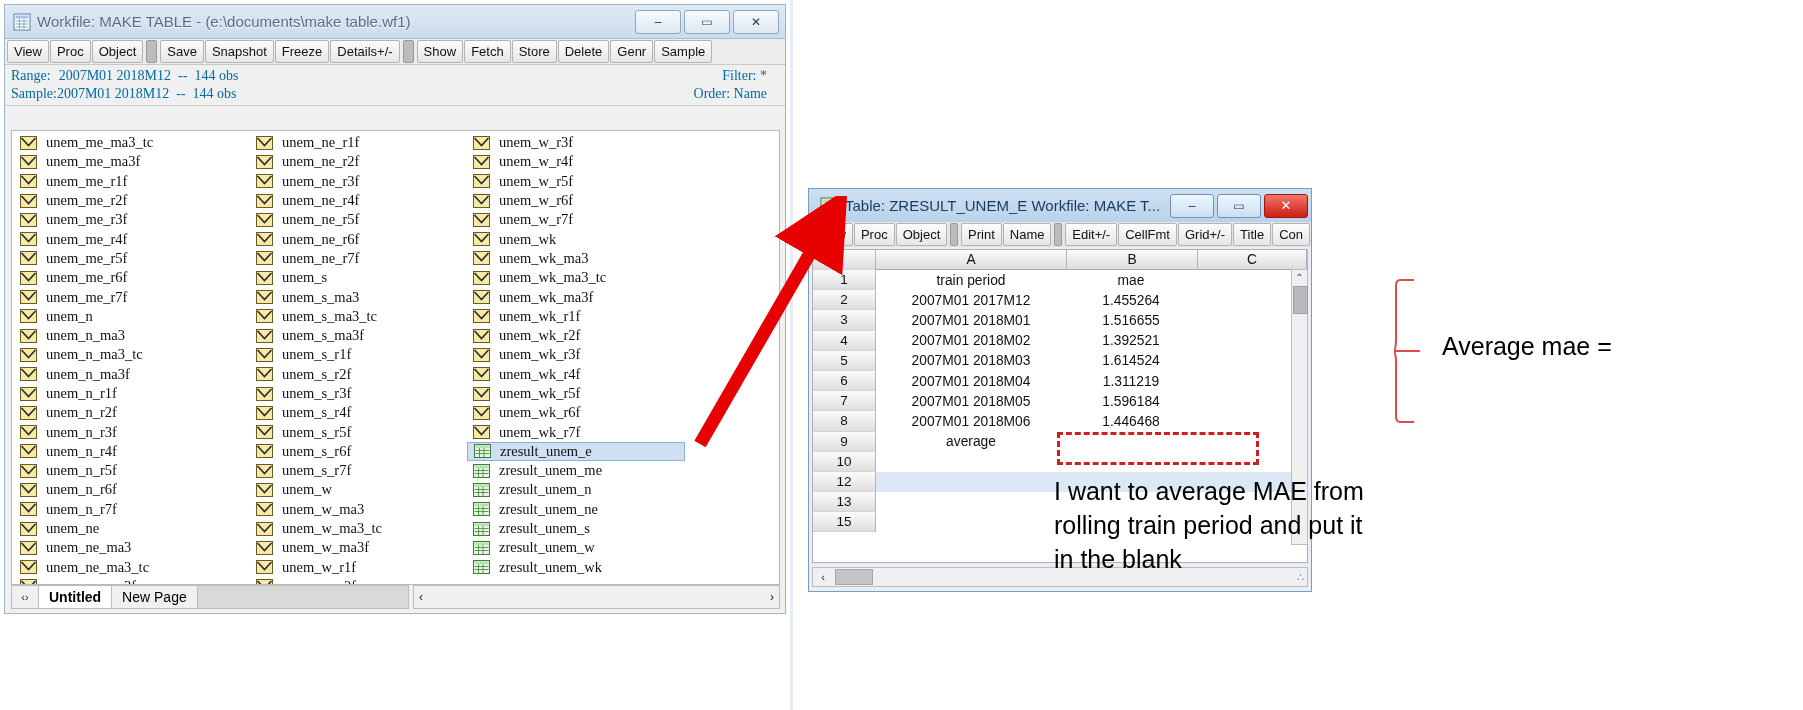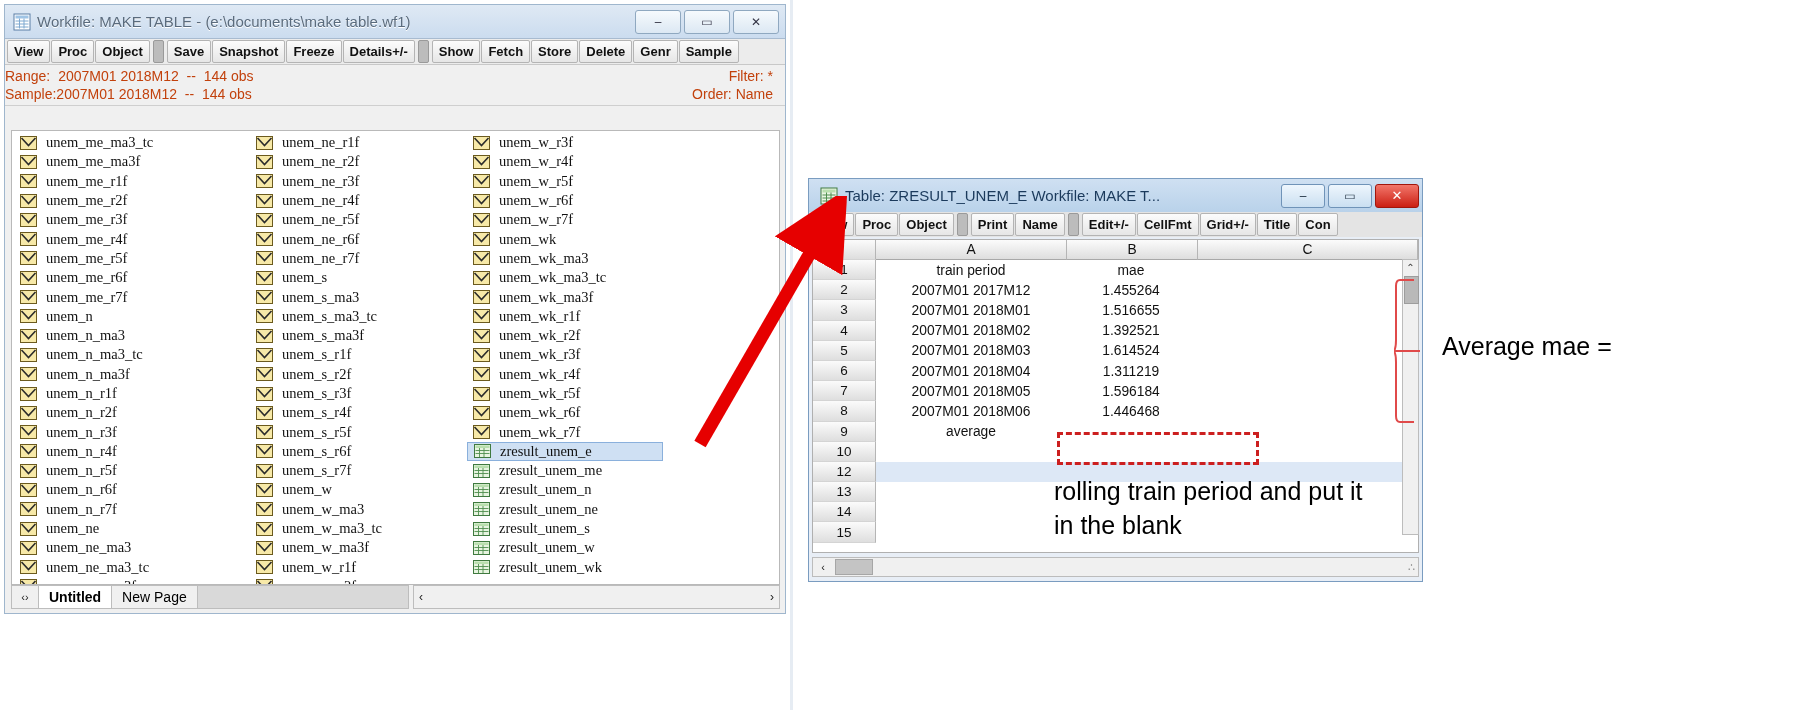--- a/index.html
+++ b/index.html
@@ -19,59 +19,59 @@
   .capbtn{width:44px;height:22px;border:1px solid #8fa8c0;border-radius:3px;
           background:linear-gradient(#f6fafd,#dce8f3);display:flex;
           align-items:center;justify-content:center;font-size:12px;color:#334;}
   .capbtn.x{background:linear-gradient(#f6fafd,#dce8f3);}
 
   
   #wf-tools{height:26px;background:#ececec;display:flex;align-items:stretch;
             border-bottom:1px solid #c8c8c8;padding:1px 2px;box-sizing:border-box;}
   .tbtn{display:flex;align-items:center;padding:0 6px;font-size:13px;color:#111;
         background:linear-gradient(#fcfcfc,#e6e6e6);border:1px solid #b4b4b4;
-        margin-right:1px;border-radius:2px;white-space:nowrap;font-weight:bold;}
+        margin-right:1px;border-radius:2px;white-space:nowrap;}
   .tgap{width:9px;background:#bcbcbc;border:1px solid #9a9a9a;margin:0 3px 0 2px;
         border-radius:2px;}
   .tfill{flex:1;background:#ececec;}
 
   
   #wf-info{background:#f0f0f0;padding:2px 0 2px 0;border-bottom:1px solid #cfcfcf;}
-  .inforow{display:flex;font-size:14px;color:#c2410c;padding:1px 0;}
+  .inforow{display:flex;font-size:14px;color:#0369a1;padding:1px 6px;font-family:Liberation Serif, serif;}
   .inforow .lft{white-space:pre;}
   .inforow .rgt{margin-left:auto;white-space:pre;padding-right:12px;}
 
   
   #wf-list{position:absolute;left:6px;top:125px;width:769px;height:455px;
            background:#fff;border:1px solid #b9b9b9;box-sizing:border-box;
            overflow:hidden;font-family:Liberation Serif, serif;}
   .col{position:absolute;top:2px;width:250px;}
   .col1{left:2px;} .col2{left:238px;} .col3{left:455px;}
   .item{height:19.3px;display:flex;align-items:center;font-size:14.5px;color:#111;
         padding-left:6px;white-space:nowrap;}
   .item.sel{background:#cfe0f3;border:1px solid #8ab0dc;box-sizing:border-box;
-            width:196px;}
+            width:218px;}
   .item .nm{margin-left:9px;}
   .ser-ico,.tab-ico{width:17px;height:14px;flex:0 0 auto;}
 
   
   #wf-tabs{position:absolute;left:6px;bottom:4px;width:769px;height:24px;
            display:flex;align-items:stretch;}
   .arrowbox{width:26px;background:#f0f0f0;border:1px solid #bdbdbd;display:flex;
             align-items:center;justify-content:center;font-size:11px;color:#222;}
   .tabitem{display:flex;align-items:center;padding:0 10px;font-size:14px;
            background:#f0f0f0;border:1px solid #bdbdbd;border-left:none;}
   .tabitem.on{font-weight:bold;background:#fff;}
   .tabrest{flex:1;background:#d9d9d9;border:1px solid #bdbdbd;border-left:none;}
   .tabscroll{width:355px;background:#f0f0f0;border:1px solid #bdbdbd;
              display:flex;align-items:center;justify-content:space-between;
              padding:0 5px;font-size:12px;color:#222;margin-left:4px;}
 
   
-  #tablewin{position:absolute;left:808px;top:178px;width:615px;height:404px;
+  #tablewin{position:absolute;left:808px;top:188px;width:504px;height:404px;
             background:#e8eef6;border:1px solid #7a9cc0;box-sizing:border-box;}
   #tw-title{height:33px;background:linear-gradient(#cfe0f2,#b9d2ea);
             display:flex;align-items:center;padding:0 3px;box-sizing:border-box;}
   #tw-title .ico{width:18px;height:18px;margin:0 7px 0 8px;flex:0 0 auto;}
   #tw-title .t{font-size:15px;color:#1b3a5c;white-space:nowrap;}
   #tw-title .caps{margin-left:auto;display:flex;gap:3px;}
   .tcap{width:42px;height:22px;border:1px solid #6f93b8;border-radius:3px;
         background:linear-gradient(#eef6fd,#cadff1);display:flex;
         align-items:center;justify-content:center;font-size:12px;color:#234;}
   .tcap.red{background:linear-gradient(#f2766a,#cb1f13);border-color:#a1160c;
@@ -861,26 +861,20 @@
           <span class="gc-b"></span>
           <span class="gc-c"></span>
         </div>
         <div class="grow">
           <span class="gc-n">13</span>
           <span class="gc-a"></span>
           <span class="gc-b"></span>
           <span class="gc-c"></span>
         </div>
         <div class="grow">
-          <span class="gc-n">14</span>
-          <span class="gc-a"></span>
-          <span class="gc-b"></span>
-          <span class="gc-c"></span>
-        </div>
-        <div class="grow">
           <span class="gc-n">15</span>
           <span class="gc-a"></span>
           <span class="gc-b"></span>
           <span class="gc-c"></span>
         </div>
       </div>
   </div>
 
   <div id="vscroll">
     <div id="vup">⌃</div>
@@ -908,15 +902,16 @@
   <line x1="0" y1="73" x2="26" y2="73" stroke="#e04a4a" stroke-width="2"></line>
 </svg>
 
 <div id="dashbox"></div>
 
 <div id="avgtext">
   <div>Average mae =</div>
 </div>
 
 <div id="wanttext">
+  <div>I want to average MAE from</div>
   <div>rolling train period and put it</div>
   <div>in the blank</div>
 </div>
 
 </body></html>

